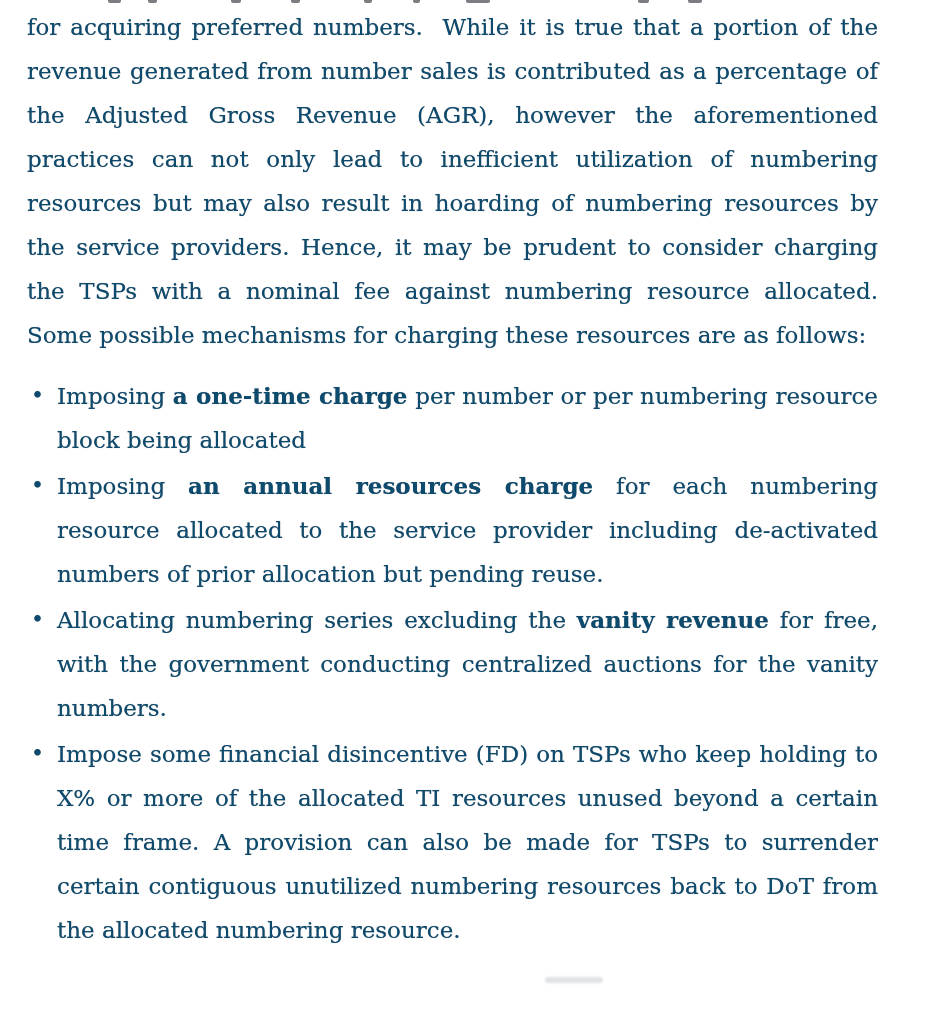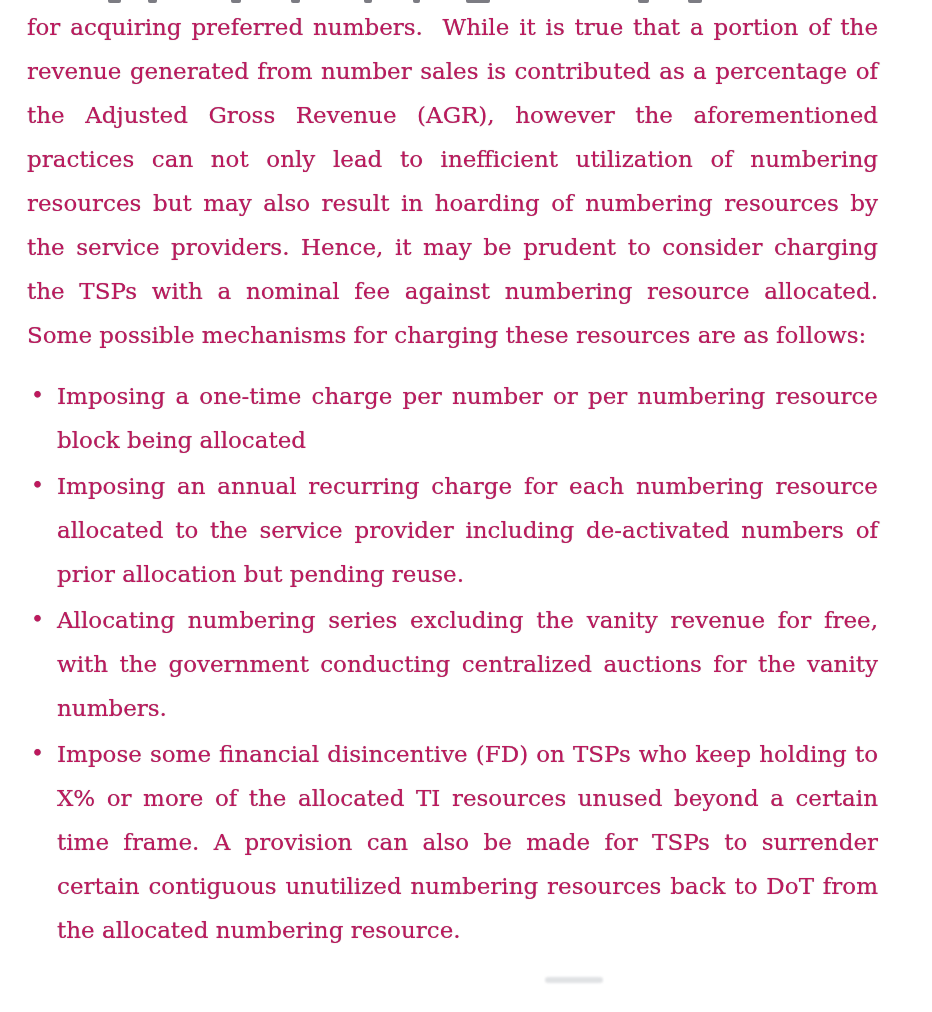--- a/index.html
+++ b/index.html
@@ -7,21 +7,21 @@
     padding: 0;
     background: #ffffff;
     overflow: hidden;
   }
   .page {
     position: relative;
     width: 932px;
     height: 1012px;
     background: #ffffff;
     font-family: "DejaVu Serif", "Liberation Serif", serif;
-    color: #be185d;
+    color: #0c4a6e;
     box-sizing: border-box;
   }
   .content {
     padding: 5px 54px 0 27px;
   }
   .para {
     margin: 0;
     font-size: 23px;
     line-height: 44px;
     text-align: justify;
@@ -41,21 +41,21 @@
     text-align: justify;
     text-shadow: 0 0 0.7px rgba(34, 34, 40, 0.55);
   }
   .bullet-dot {
     position: absolute;
     left: 4px;
     top: 0;
     font-size: 22px;
   }
   .bold {
-    font-weight: normal;
+    font-weight: bold;
   }
   
   .top-artifacts .mark {
     position: absolute;
     top: 0;
     height: 3px;
     background: #50505a;
     border-radius: 0 0 2px 2px;
     opacity: 0.75;
   }
@@ -90,21 +90,21 @@
   </div>
 
   <div class="content">
 
     <p class="para">for acquiring preferred numbers.&nbsp; While it is true that a portion of the revenue generated from number sales is contributed as a percentage of the Adjusted Gross Revenue (AGR), however the aforementioned practices can not only lead to inefficient utilization of numbering resources but may also result in hoarding of numbering resources by the service providers. Hence, it may be prudent to consider charging the TSPs with a nominal fee against numbering resource allocated. Some possible mechanisms for charging these resources are as follows:</p>
 
     <ul class="bullets">
 
       <li class="bullet-item"><span class="bullet-dot">•</span><span>Imposing </span><span class="bold">a one-time charge</span><span> per number or per numbering resource block being allocated</span></li>
 
-      <li class="bullet-item"><span class="bullet-dot">•</span><span>Imposing </span><span class="bold">an annual recurring charge</span><span> for each numbering resource allocated to the service provider including de-activated numbers of prior allocation but pending reuse.</span></li>
+      <li class="bullet-item"><span class="bullet-dot">•</span><span>Imposing </span><span class="bold">an annual resources charge</span><span> for each numbering resource allocated to the service provider including de-activated numbers of prior allocation but pending reuse.</span></li>
 
       <li class="bullet-item"><span class="bullet-dot">•</span><span>Allocating numbering series excluding the </span><span class="bold">vanity revenue</span><span> for free, with the government conducting centralized auctions for the vanity numbers.</span></li>
 
       <li class="bullet-item"><span class="bullet-dot">•</span><span>Impose some financial disincentive (FD) on TSPs who keep holding to X% or more of the allocated TI resources unused beyond a certain time frame. A provision can also be made for TSPs to surrender certain contiguous unutilized numbering resources back to DoT from the allocated numbering resource.</span></li>
 
     </ul>
 
   </div>
 
   <div class="bottom-smudge"></div>

